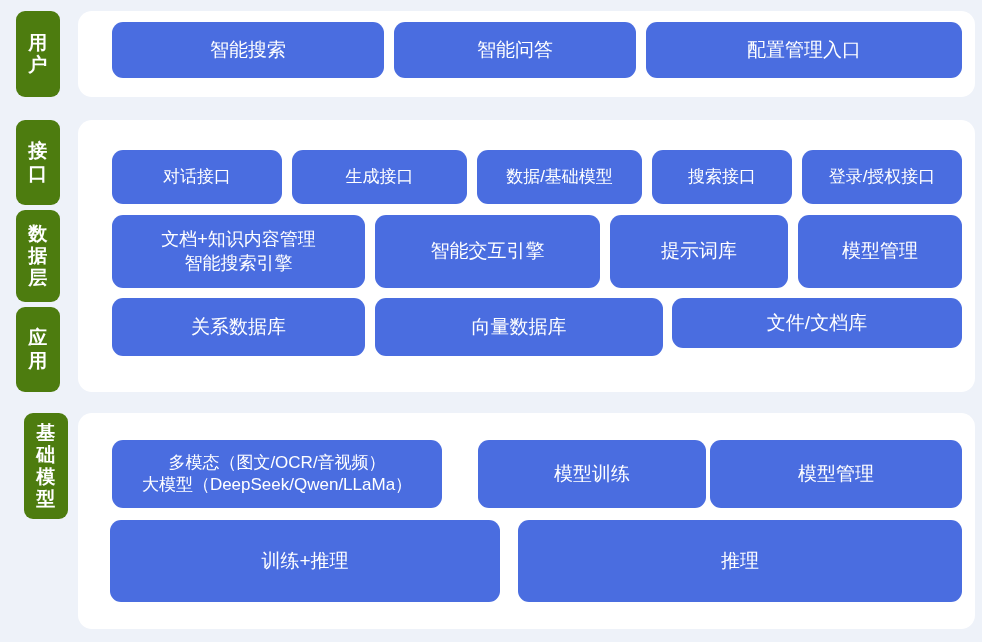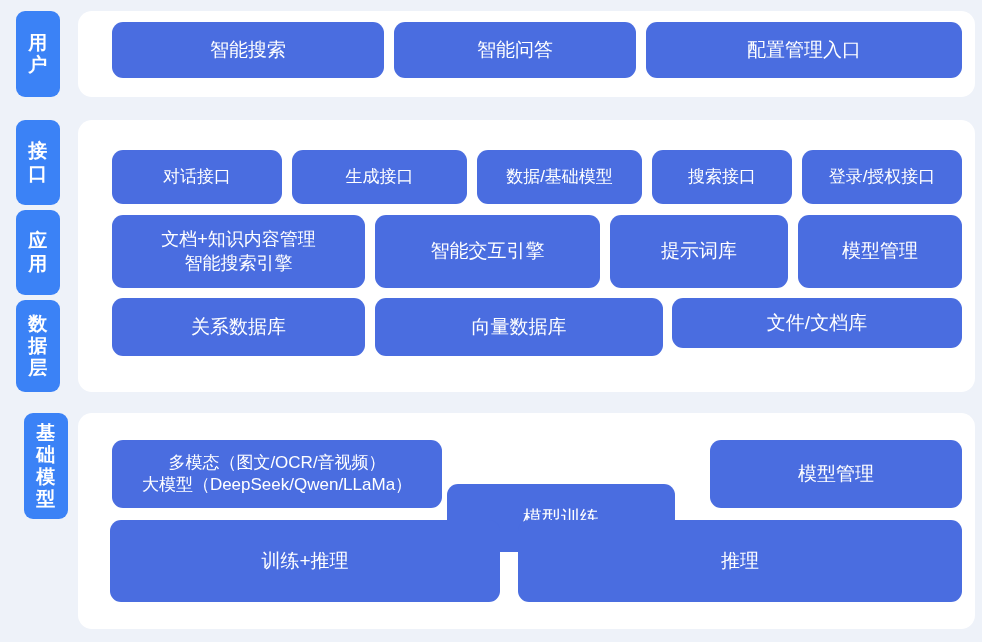--- a/index.html
+++ b/index.html
@@ -33,21 +33,21 @@
   
   .tab-col {
     position: absolute;
     left: 16px;
     top: 0;
     width: 44px;
   }
   .tab {
     width: 44px;
     box-sizing: border-box;
-    background: #3b82f6;
+    background: #4d7c0f;
     border-radius: 9px;
     color: #ffffff;
     font-size: 19px;
     font-weight: bold;
     line-height: 1.16;
     letter-spacing: 0.5px;
     display: flex;
     align-items: center;
     justify-content: center;
     text-align: center;
@@ -122,25 +122,25 @@
       </div>
     </div>
   </div>
 
   <div class="band" style="top:120px; height:272px;">
 
     <div class="tab-col" style="height:272px;">
       <div class="tab" style="height:85px;">
         <span class="tab-text">接口</span>
       </div>
+      <div class="tab" style="height:92px;">
+        <span class="tab-text">数据层</span>
+      </div>
       <div class="tab" style="height:85px;">
         <span class="tab-text">应用</span>
-      </div>
-      <div class="tab" style="height:92px;">
-        <span class="tab-text">数据层</span>
       </div>
     </div>
 
     <div class="panel" style="height:272px;">
 
       <div class="row">
         <div class="box small-text" style="left:34px; top:30px; width:170px; height:54px;">对话接口</div>
         <div class="box small-text" style="left:214px; top:30px; width:175px; height:54px;">生成接口</div>
         <div class="box small-text" style="left:399px; top:30px; width:165px; height:54px;">数据/基础模型</div>
         <div class="box small-text" style="left:574px; top:30px; width:140px; height:54px;">搜索接口</div>
@@ -170,21 +170,21 @@
       <div class="tab" style="height:106px;">
         <span class="tab-text">基础模型</span>
       </div>
     </div>
 
     <div class="panel" style="height:216px;">
 
       <div class="row">
         <div class="box two-line" style="left:34px; top:27px; width:330px; height:68px; font-size:17px;">多模态（图文/OCR/音视频）
 大模型（DeepSeek/Qwen/LLaMa）</div>
-        <div class="box" style="left:369px; top:27px; width:228px; height:68px;margin-top:44px;">模型训练</div>
+        <div class="box" style="left:400px; top:27px; width:228px; height:68px;">模型训练</div>
         <div class="box" style="left:632px; top:27px; width:252px; height:68px;">模型管理</div>
       </div>
 
       <div class="row">
         <div class="box" style="left:32px; top:107px; width:390px; height:82px;">训练+推理</div>
         <div class="box" style="left:440px; top:107px; width:444px; height:82px;">推理</div>
       </div>
 
     </div>
   </div>

